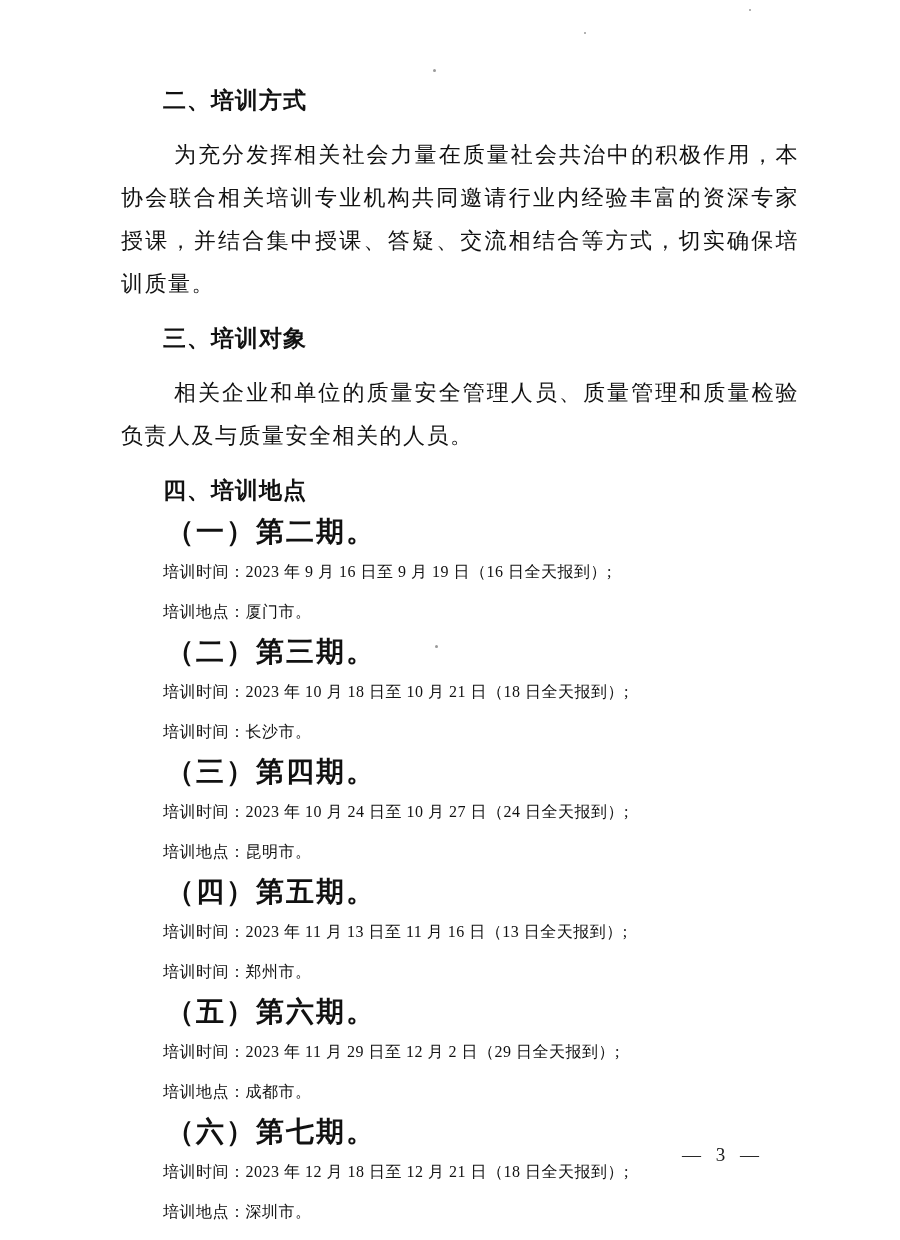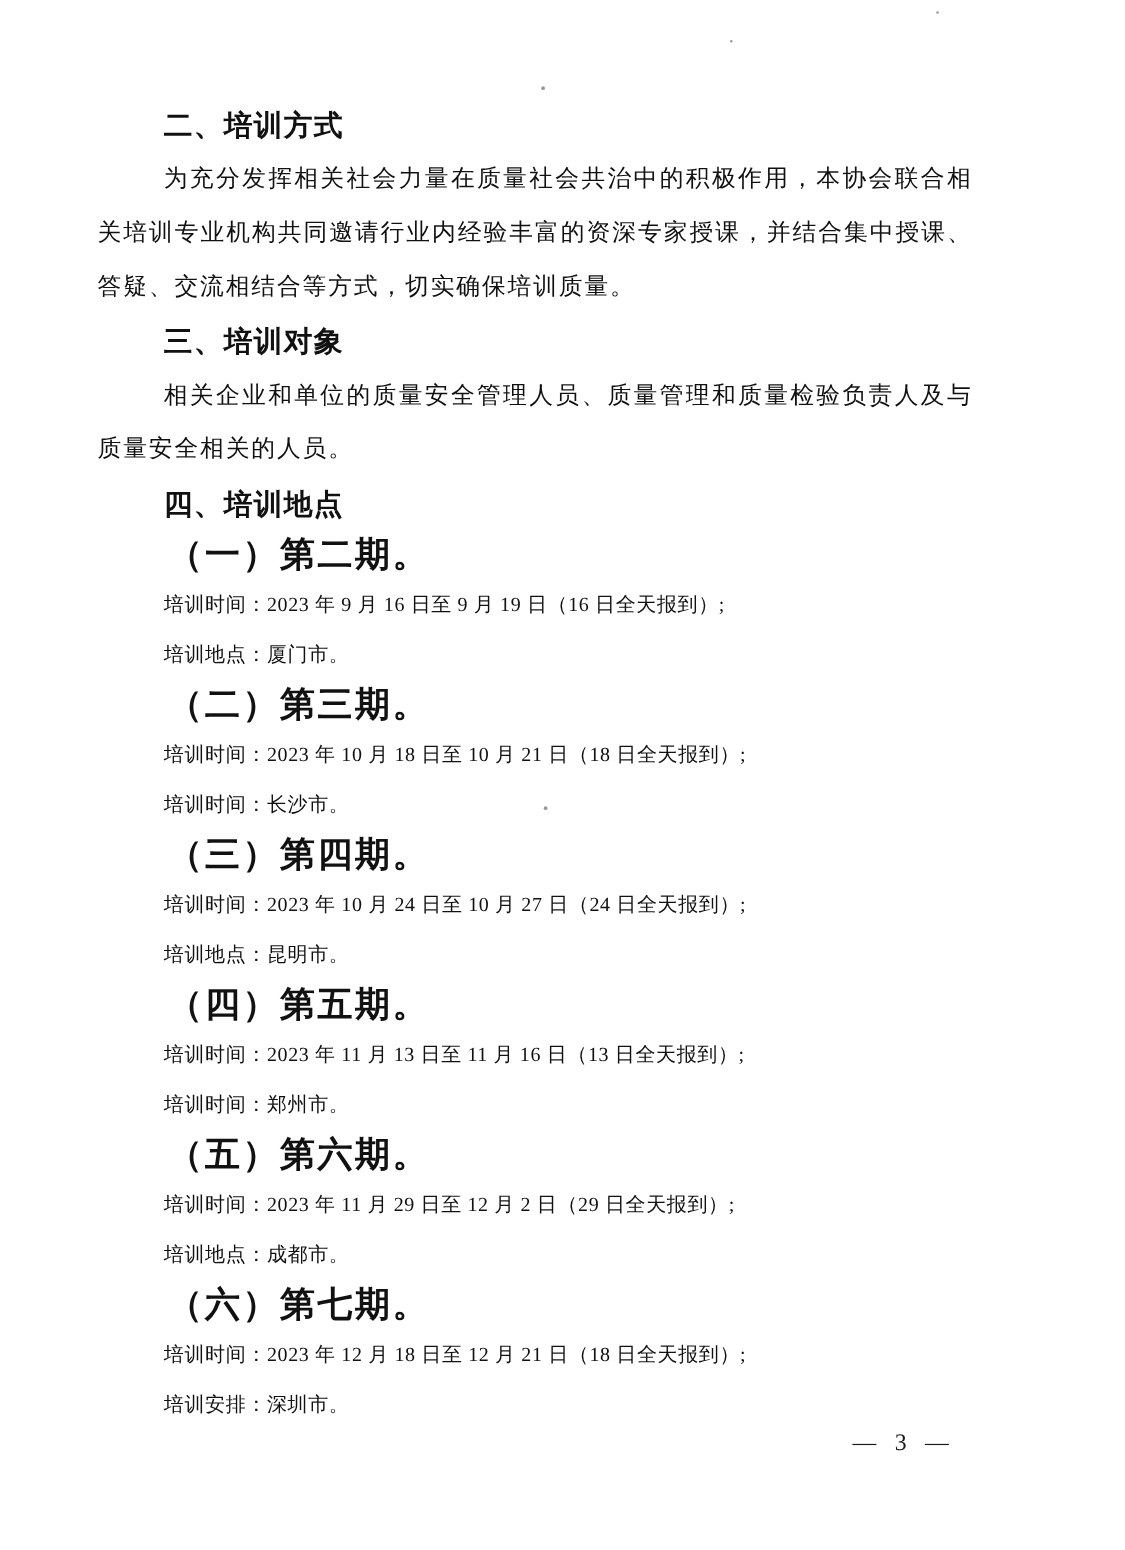--- a/index.html
+++ b/index.html
@@ -12,36 +12,36 @@
     width: 900px;
     height: 1240px;
     margin: 0 auto;
     background: #ffffff;
     color: #111111;
     font-family: "Liberation Serif", serif;
     overflow: hidden;
   }
   .content {
     position: absolute;
-    left: 78px;
+    left: 110px;
     top: 78px;
     width: 700px;
   }
   .section-heading {
     margin: 0;
     font-family: "Liberation Sans", sans-serif;
     font-weight: 700;
     font-size: 23px;
     line-height: 44px;
     text-indent: 53px;
     letter-spacing: 1px;
   }
   .para {
-    margin: 0;
-    font-size: 19px;
+    margin: 11px;
+    font-size: 22px;
     line-height: 43px;
     text-align: justify;
     text-indent: 53px;
     letter-spacing: 1.5px;
   }
   .session-label {
     margin: 0;
     font-weight: 700;
     font-size: 28px;
     line-height: 40px;
@@ -120,20 +120,20 @@
 
     <div>
       <p class="session-label">（五）第六期。</p>
       <p class="session-line">培训时间：2023 年 11 月 29 日至 12 月 2 日（29 日全天报到）;</p>
       <p class="session-line">培训地点：成都市。</p>
     </div>
 
     <div>
       <p class="session-label">（六）第七期。</p>
       <p class="session-line">培训时间：2023 年 12 月 18 日至 12 月 21 日（18 日全天报到）;</p>
-      <p class="session-line">培训安排：深圳市。</p>
+      <p class="session-line">培训地点：深圳市。</p>
     </div>
 
   </div>
 
   <div class="page-number">— 3 —</div>
 
 </div>
 
 </body></html>

